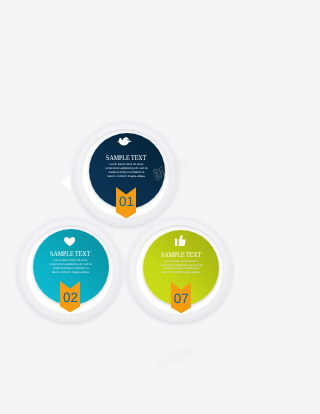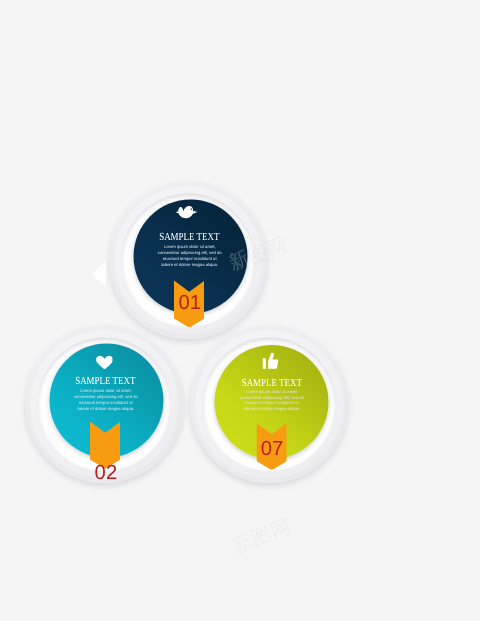--- a/index.html
+++ b/index.html
@@ -16,21 +16,21 @@
   .ring{left:8px;top:8px;width:89px;height:89px;background:#ffffff;
         box-shadow:inset 0 1.5px 3px rgba(140,140,158,.32);}
   .core{left:16px;top:12.8px;width:76px;height:76px;border-radius:50%;position:absolute;}
   .core-inner{position:absolute;left:0;top:0;width:76px;height:76px;border-radius:50%;
               overflow:hidden;box-shadow:0 1px 3px rgba(40,40,50,.25);}
   .ttl{position:absolute;left:0;width:76px;text-align:center;color:#ffffff;
        font-family:"Liberation Serif",serif;font-size:7.2px;}
   .ttl span{display:inline-block;transform:scaleX(.83);}
   .bdy{position:absolute;left:16.5px;width:43px;text-align:center;color:#dbe4ec;
        font-size:2.8px;line-height:3.7px;}
-  .num{position:absolute;left:0;width:76px;text-align:center;color:#b91c1c;
+  .num{position:absolute;left:0;width:76px;text-align:center;color:#0369a1;
        font-size:13.5px;font-family:"Liberation Sans",sans-serif;}
   .ico{position:absolute;}
   .wm{position:absolute;z-index:9;transform:rotate(-22deg);transform-origin:left top;
       font-family:"DejaVu Sans",sans-serif;font-size:13px;letter-spacing:.4px;
       color:rgba(255,255,255,.22);text-shadow:0 1px 0 rgba(140,140,140,.085);-webkit-font-smoothing:antialiased;
       pointer-events:none;}
 </style>
 </head>
 <body>
 
@@ -68,21 +68,21 @@
       <div class="core-inner" style="background:linear-gradient(42deg, #0ebfd2 0%, #0bb0c6 38%, #0a9cae 70%, #0b8b9f 100%);">
         <svg class="ico" style="left:31.4px;top:7.2px;" width="11.4" height="9.3" viewBox="0 0 114 93">
           <path fill="#ffffff" d="M57 93 C38 78 18 62 7 47 C-4 31 0 10 16 3 C30 -3 46 4 57 21 C68 4 84 -3 98 3 C114 10 118 31 107 47 C96 62 76 78 57 93 Z"></path>
         </svg>
         <div class="ttl" style="top:21px;"><span>SAMPLE TEXT</span></div>
         <div class="bdy" style="top:30px;">Lorem ipsum dolor sit amet, consectetur adipisicing elit, sed do eiusmod tempor incididunt ut labore et dolore magna aliqua.</div>
       </div>
       <svg class="ico ribbon" style="left:27.5px;top:51.8px;" width="20.4" height="31.5" viewBox="0 0 204 315">
         <path d="M0 0 L0 253 L102 315 L204 253 L204 0 L102 75 Z" fill="#f79c10"></path>
       </svg>
-      <div class="num" style="top:78px;">02</div>
+      <div class="num" style="top:61px;">02</div>
     </div>
   </div>
 
   <div class="node" style="left:127.3px;top:217.1px;">
     <div class="disc plate"></div>
     <div class="disc plate-in"></div>
     <div class="disc ring"></div>
     <div class="core">
       <div class="core-inner" style="background:linear-gradient(42deg, #cfdf18 0%, #c4d616 38%, #b0bf12 70%, #a1ae11 100%);">
         <svg class="ico" style="left:31.7px;top:4.8px;" width="10.6" height="10.9" viewBox="0 0 106 109">

